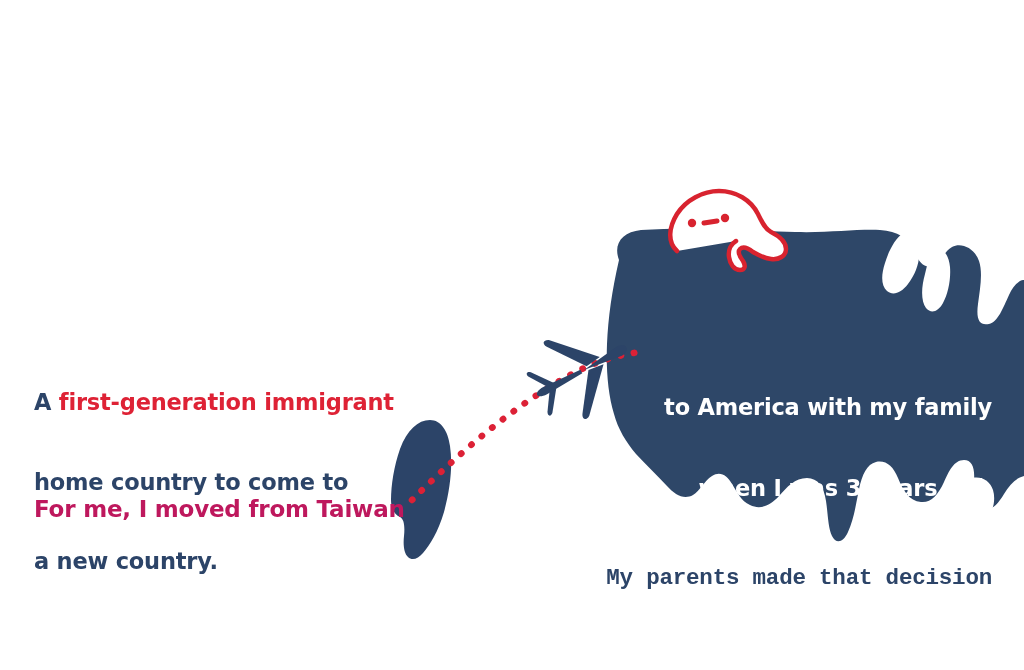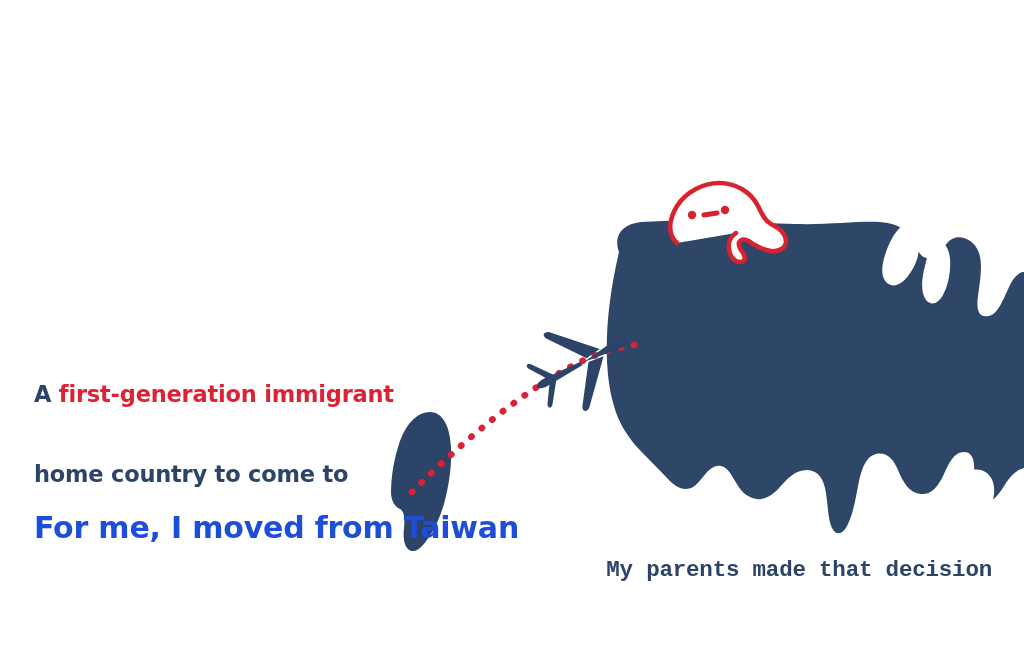--- a/index.html
+++ b/index.html
@@ -12,20 +12,21 @@
     height: 670px;
     overflow: hidden;
     font-family: "DejaVu Sans", "Liberation Sans", sans-serif;
   }
 
   #stage {
     position: relative;
     width: 1024px;
     height: 546px;
     background: #ffffff;
+    margin-top: 8px;
   }
 
   
   #illustration {
     position: absolute;
     left: 0;
     top: 0;
     width: 1024px;
     height: 670px;
   }
@@ -47,24 +48,24 @@
     color: #2C4468;
     text-align: left;
   }
   #definition-block .hl {
     color: #DE2235;
   }
   #definition-block .dline { display: block; }
 
   #taiwan-line {
     left: 34px;
-    top: 515px;
-    font-size: 30px;
+    top: 488px;
+    font-size: 23px;
     line-height: 26.5px;
-    color: #1d4ed8;
+    color: #be185d;
   }
 
   #america-block {
     right: 32px;
     top: 332px;
     font-size: 22.5px;
     line-height: 27px;
     color: #FFFFFF;
     text-align: right;
   }
@@ -204,23 +205,28 @@
 
       <circle cx="692" cy="215" r="4.2" fill="#D8232F"></circle>
       <circle cx="725" cy="210" r="4.2" fill="#D8232F"></circle>
       <path stroke="#D8232F" stroke-width="5" stroke-linecap="round" d="M 704 215 L 717 213"></path>
     </g>
   </svg>
 
   <div class="txt" id="definition-block">
     <span class="dline"><span>A </span><span class="hl">first-generation immigrant</span></span>
     <span class="dline">home country to come to</span>
+    <span class="dline">a new country.</span>
   </div>
 
   <div class="txt" id="taiwan-line">For me, I moved from Taiwan</div>
 
+  <div class="txt" id="america-block">
+    <span class="aline">to America with my family</span>
+    <span class="aline">when I was 3 years old.</span>
+  </div>
 
   <div class="txt" id="parents-block">
     <span class="pline">My parents made that decision</span>
     
   </div>
 
 </div>
 
 </body></html>

